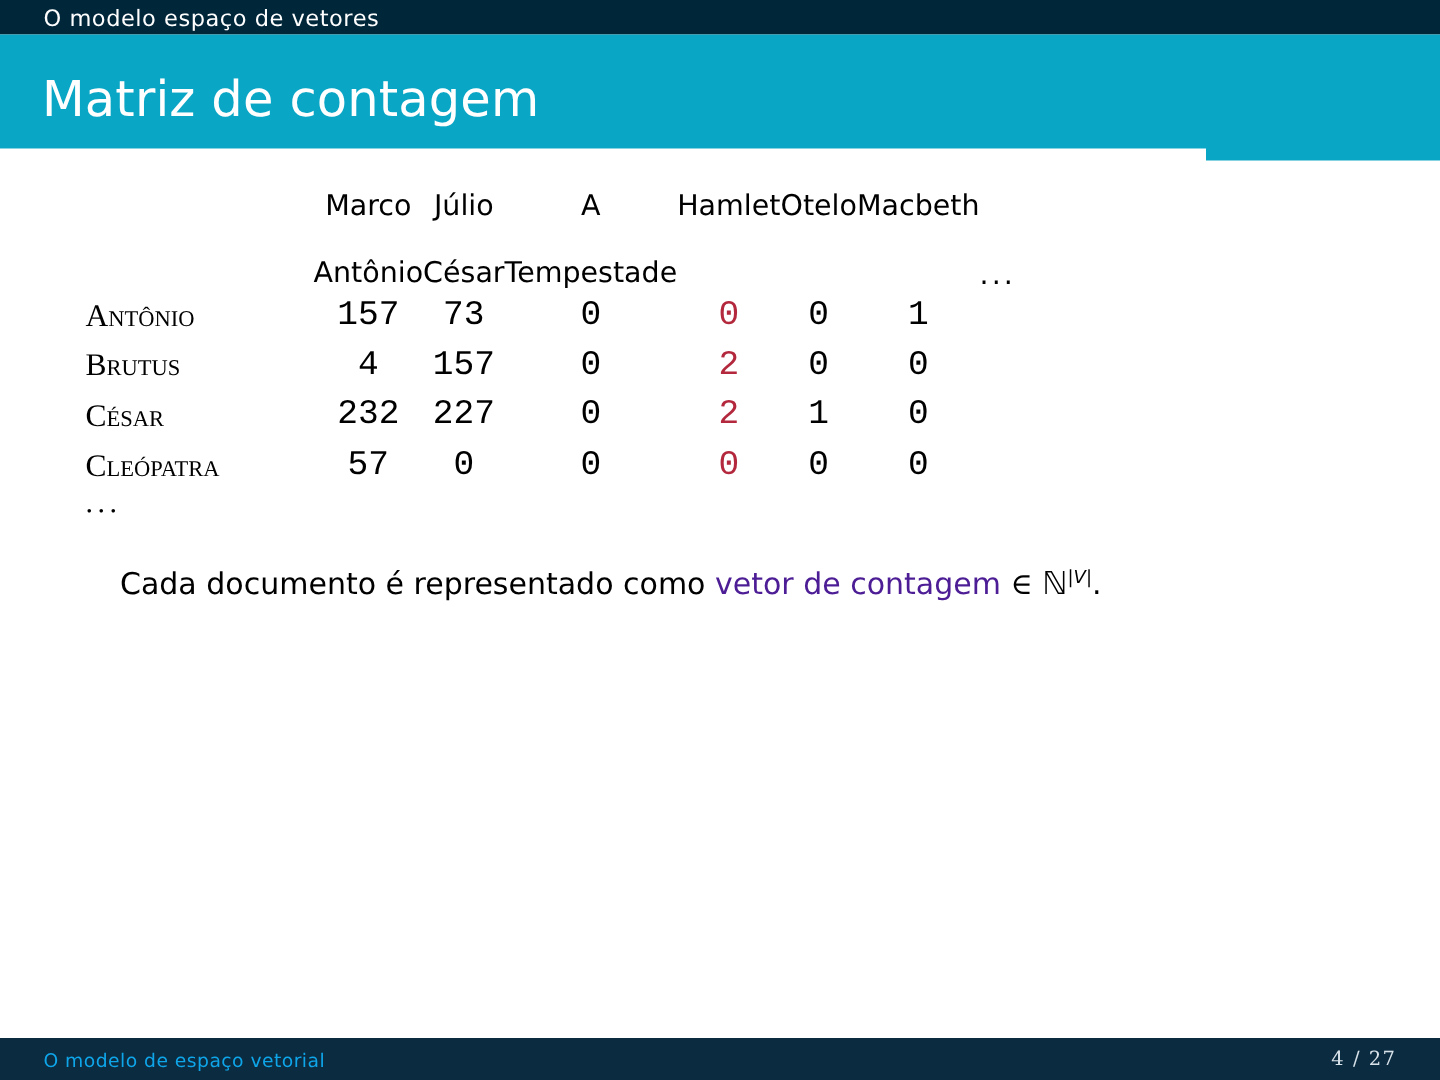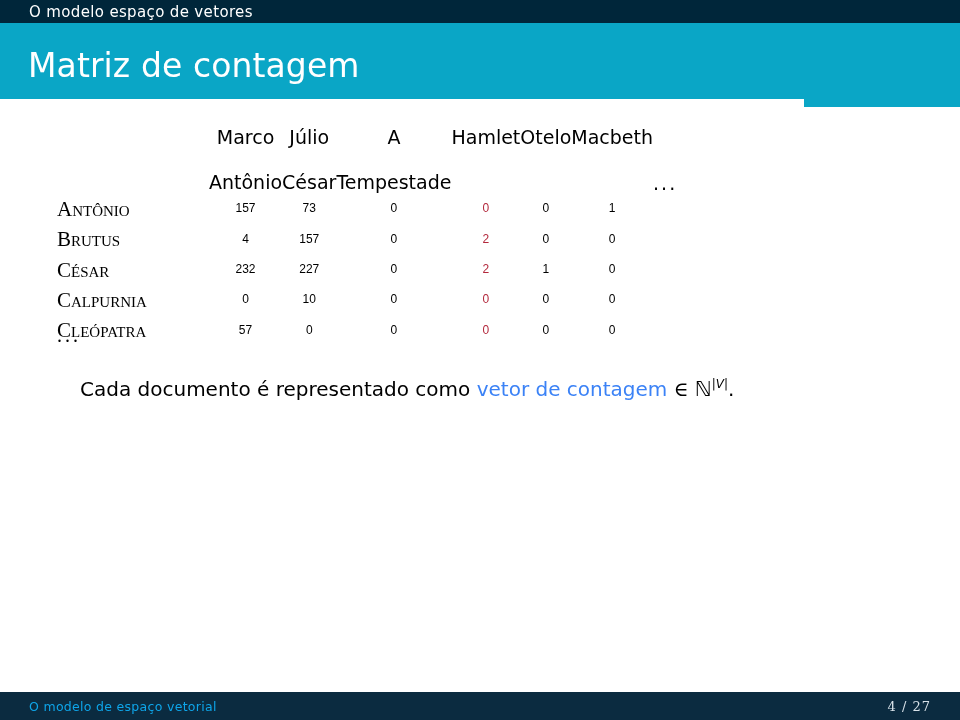--- a/index.html
+++ b/index.html
@@ -102,22 +102,22 @@
     font-family: "Liberation Serif", serif;
     font-variant: small-caps;
     font-size: 21px;
     color: #000000;
     text-align: left;
     white-space: nowrap;
     padding-right: 10px;
     line-height: 1.45;
   }
   .num-cell {
-    font-family: Liberation Sans, sans-serif;
-    font-size: 12px;
+    font-family: Liberation Mono, monospace;
+    font-size: 23px;
     color: #000000;
     text-align: center;
     line-height: 1.45;
     padding: 0 9px;
   }
   .num-cell.highlight {
     color: #b3283c;
   }
 
   #matrix-ellipsis-row {
@@ -135,21 +135,21 @@
     position: absolute;
     left: 80px;
     top: 278px;
     font-family: "DejaVu Sans", sans-serif;
     font-size: 20px;
     color: #000000;
     white-space: nowrap;
     line-height: 1.2;
   }
   #caption .accent {
-    color: #3b82f6;
+    color: #4c1d95;
   }
   #caption .math {
     font-family: "DejaVu Serif", serif;
     color: #000000;
   }
   #caption .blackboard {
     font-family: "DejaVu Sans", sans-serif;
     font-size: 21px;
   }
   #caption sup.exponent {
@@ -258,30 +258,20 @@
         <td class="row-label">César</td>
         <td class="num-cell">232</td>
         <td class="num-cell">227</td>
         <td class="num-cell">0</td>
         <td class="num-cell highlight">2</td>
         <td class="num-cell">1</td>
         <td class="num-cell">0</td>
         <td></td>
       </tr>
 
-      <tr>
-        <td class="row-label">Calpurnia</td>
-        <td class="num-cell">0</td>
-        <td class="num-cell">10</td>
-        <td class="num-cell">0</td>
-        <td class="num-cell highlight">0</td>
-        <td class="num-cell">0</td>
-        <td class="num-cell">0</td>
-        <td></td>
-      </tr>
 
       <tr>
         <td class="row-label">Cleópatra</td>
         <td class="num-cell">57</td>
         <td class="num-cell">0</td>
         <td class="num-cell">0</td>
         <td class="num-cell highlight">0</td>
         <td class="num-cell">0</td>
         <td class="num-cell">0</td>
         <td></td>

